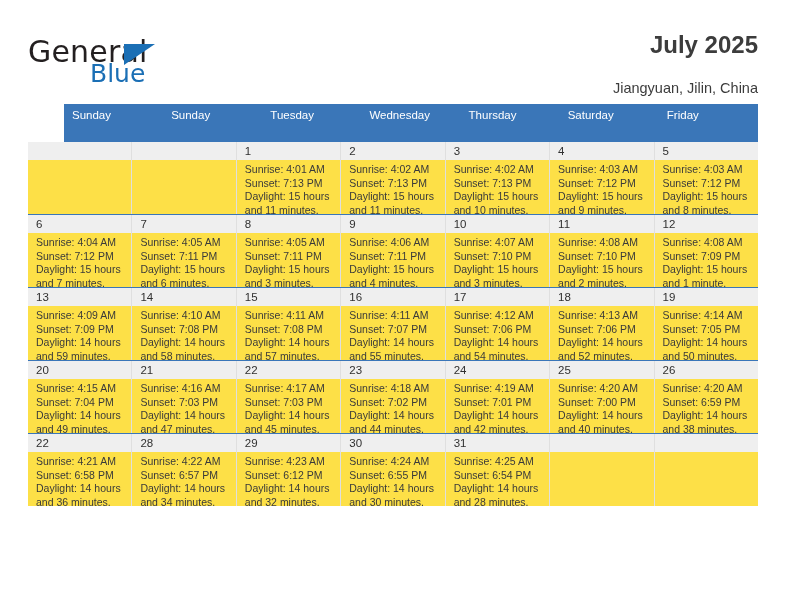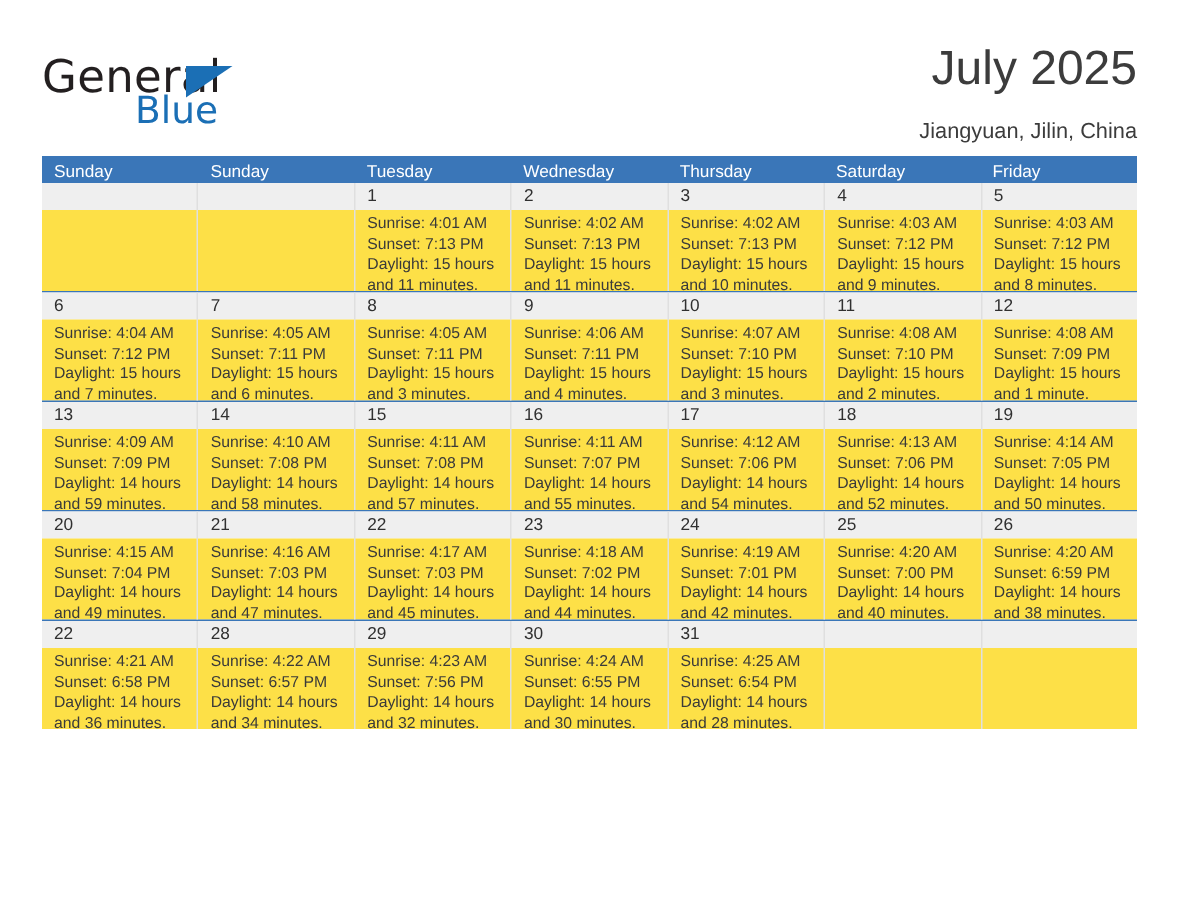--- a/index.html
+++ b/index.html
@@ -65,23 +65,23 @@
     border-bottom: 21px solid transparent;
   }
 
   .title-block {
     position: absolute;
     right: 0;
     top: 0;
     text-align: right;
   }
   .cal-title {
-    font-size: 32px;
+    font-size: 24px;
     color: #3c3c3c;
-    font-weight: 400;
+    font-weight: 700;
     line-height: 34px;
     white-space: nowrap;
   }
   .cal-subtitle {
     font-size: 14.5px;
     color: #3c3c3c;
     font-weight: 400;
     line-height: 20px;
     margin-top: 16px;
     white-space: nowrap;
@@ -90,21 +90,22 @@
   
   .calendar {
     position: absolute;
     left: 28px;
     top: 104px;
     width: 730px;
   }
   .dow-row {
     display: flex;
     background: #3a76b8;
-    height: 18px;
+    height: 38px;
+    margin-left: 36px;
   }
   .dow-cell {
     flex: 1 1 0;
     color: #ffffff;
     font-size: 11.5px;
     line-height: 22px;
     padding-left: 8px;
     box-sizing: border-box;
     white-space: nowrap;
     overflow: hidden;
@@ -416,21 +417,21 @@
               <div class="info-line">and 36 minutes.</div>
             </div>
             <div class="body-cell">
               <div class="info-line">Sunrise: 4:22 AM</div>
               <div class="info-line">Sunset: 6:57 PM</div>
               <div class="info-line">Daylight: 14 hours</div>
               <div class="info-line">and 34 minutes.</div>
             </div>
             <div class="body-cell">
               <div class="info-line">Sunrise: 4:23 AM</div>
-              <div class="info-line">Sunset: 7:56 PM</div>
+              <div class="info-line">Sunset: 6:12 PM</div>
               <div class="info-line">Daylight: 14 hours</div>
               <div class="info-line">and 32 minutes.</div>
             </div>
             <div class="body-cell">
               <div class="info-line">Sunrise: 4:24 AM</div>
               <div class="info-line">Sunset: 6:55 PM</div>
               <div class="info-line">Daylight: 14 hours</div>
               <div class="info-line">and 30 minutes.</div>
             </div>
             <div class="body-cell">

